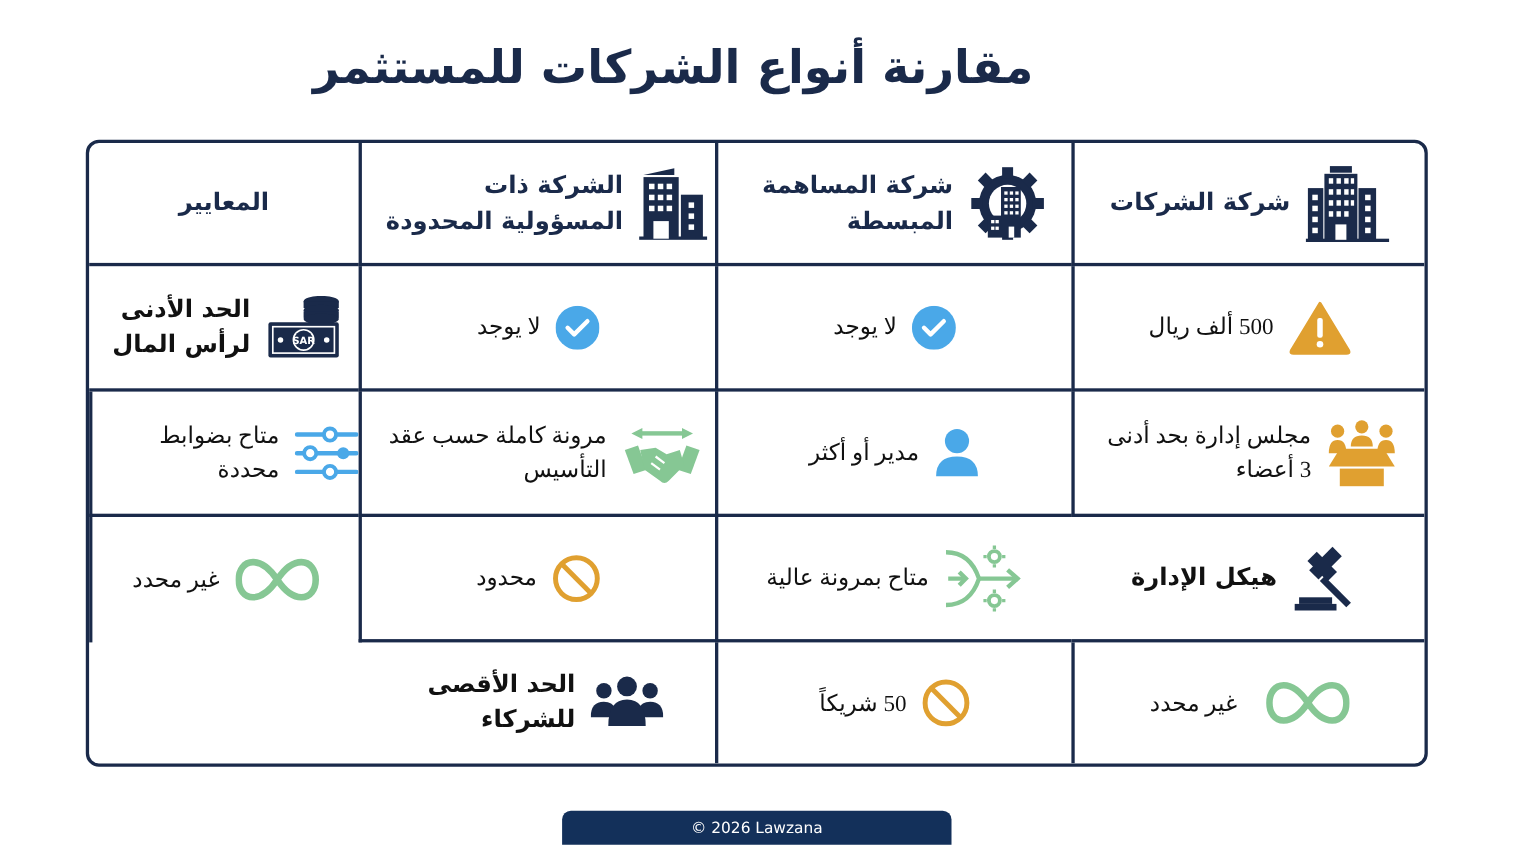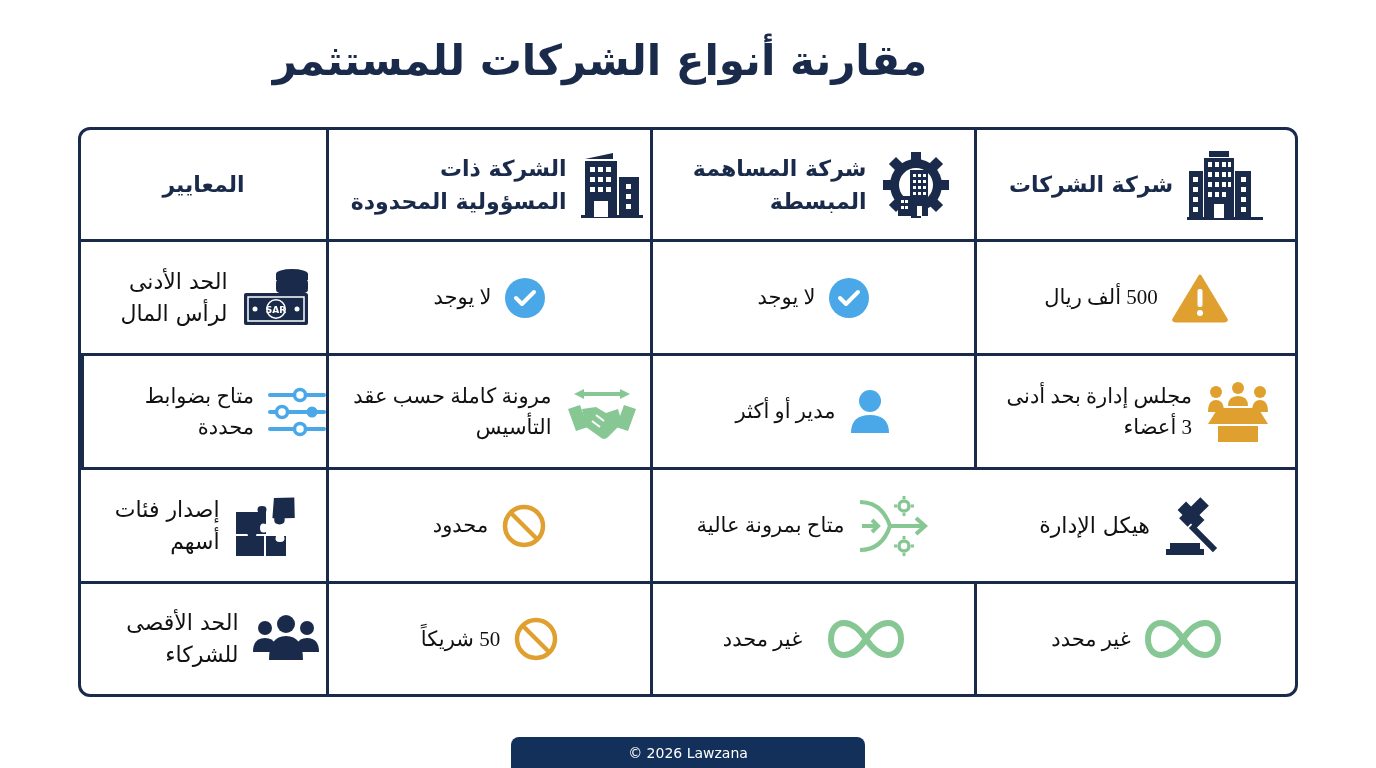--- a/index.html
+++ b/index.html
@@ -1,38 +1,38 @@
 <!DOCTYPE html>
 <html><head>
 <meta charset="utf-8">
 <style>
   * { box-sizing: border-box; margin: 0; padding: 0; }
   html, body { width: 1376px; height: 768px; background: #ffffff; overflow: hidden; }
   body { font-family: "DejaVu Sans", sans-serif; color: #111111; position: relative; }
   .title {
-    position: absolute; top: 36px; left: 4px; width: 1192px; text-align: center;
+    position: absolute; top: 36px; left: 16px; width: 1192px; text-align: center;
     font-size: 42px; font-weight: bold; color: #1a2a4a; direction: rtl;
   }
   .table {
     position: absolute; left: 78px; top: 127px; width: 1220px; height: 570px;
     border: 3px solid #1a2a4a; border-radius: 12px; overflow: hidden;
     display: grid; direction: rtl;
     grid-template-columns: 321px 324px 324px 245px;
     grid-template-rows: 112px 114px 114px 114px 110px;
     background: #ffffff;
   }
   .cell {
     border-left: 3px solid #1a2a4a; border-bottom: 3px solid #1a2a4a;
     display: flex; align-items: center; justify-content: center; gap: 14px;
     direction: rtl;
   }
   .cell.last-col { border-left: none; }
   .cell.last-row { border-bottom: none; }
   .head-text { font-size: 22px; font-weight: bold; color: #1a2a4a; line-height: 1.5; text-align: right; }
-  .crit-text { font-size: 22px; color: #111111; line-height: 1.45; text-align: right; }
+  .crit-text { font-size: 22px; color: #111111; line-height: 1.45; text-align: right; font-weight: bold; }
   .val-text { font-size: 21px; color: #111111; line-height: 1.45; text-align: right; font-family: Liberation Serif, serif; }
   .icon { flex: 0 0 auto; display: flex; justify-content: center; }
   .footer {
     position: absolute; left: 511px; top: 737px; width: 354px; height: 40px;
     background: #13305a; border-radius: 8px 8px 0 0; color: #ffffff;
     font-size: 14px; text-align: center; padding-top: 8px;
   }
 </style>
 </head>
 <body>
@@ -294,31 +294,20 @@
   </div>
   <div class="cell">
     <span class="icon">
       <svg width="44" height="44" viewBox="0 0 44 44">
         <circle cx="22" cy="22" r="19" fill="none" stroke="#e0a030" stroke-width="4.5"></circle>
         <line x1="9" y1="9" x2="35" y2="35" stroke="#e0a030" stroke-width="4.5"></line>
       </svg>
     </span>
     <span class="val-text">محدود</span>
   </div>
-  <div class="cell last-col">
-    <span class="icon">
-      <svg width="64" height="64" viewBox="0 0 64 64" fill="#1a2a4a">
-        <path d="M2 18 L24 18 Q22 12 28 12 Q34 12 32 18 L32 30 Q26 28 26 34 Q26 40 32 38 L32 40 L2 40 Z"></path>
-        <path d="M2 42 L14 42 Q12 36 18 36 Q24 36 22 42 L30 42 L30 62 L2 62 Z"></path>
-        <path d="M32 42 L42 42 Q40 48 46 48 Q52 48 50 42 L52 42 L52 62 L32 62 Z"></path>
-        <path d="M38 6 L58 2 L62 22 L52 24 Q54 30 48 31 Q42 32 42 26 L40 26 Z" transform="rotate(10 50 16)"></path>
-      </svg>
-    </span>
-    <span class="crit-text" style="max-width:110px">إصدار فئات أسهم</span>
-  </div>
 
   <div class="cell last-row">
     <span class="icon">
       <svg width="76" height="40" viewBox="0 0 76 40">
         <path d="M38 20 C30 8 22 4 16 4 C8 4 3 11 3 20 C3 29 8 36 16 36 C22 36 30 32 38 20 C46 8 54 4 60 4 C68 4 73 11 73 20 C73 29 68 36 60 36 C54 36 46 32 38 20 Z" fill="none" stroke="#86c794" stroke-width="6"></path>
       </svg>
     </span>
     <span class="val-text">غير محدد</span>
   </div>
   <div class="cell last-row">

